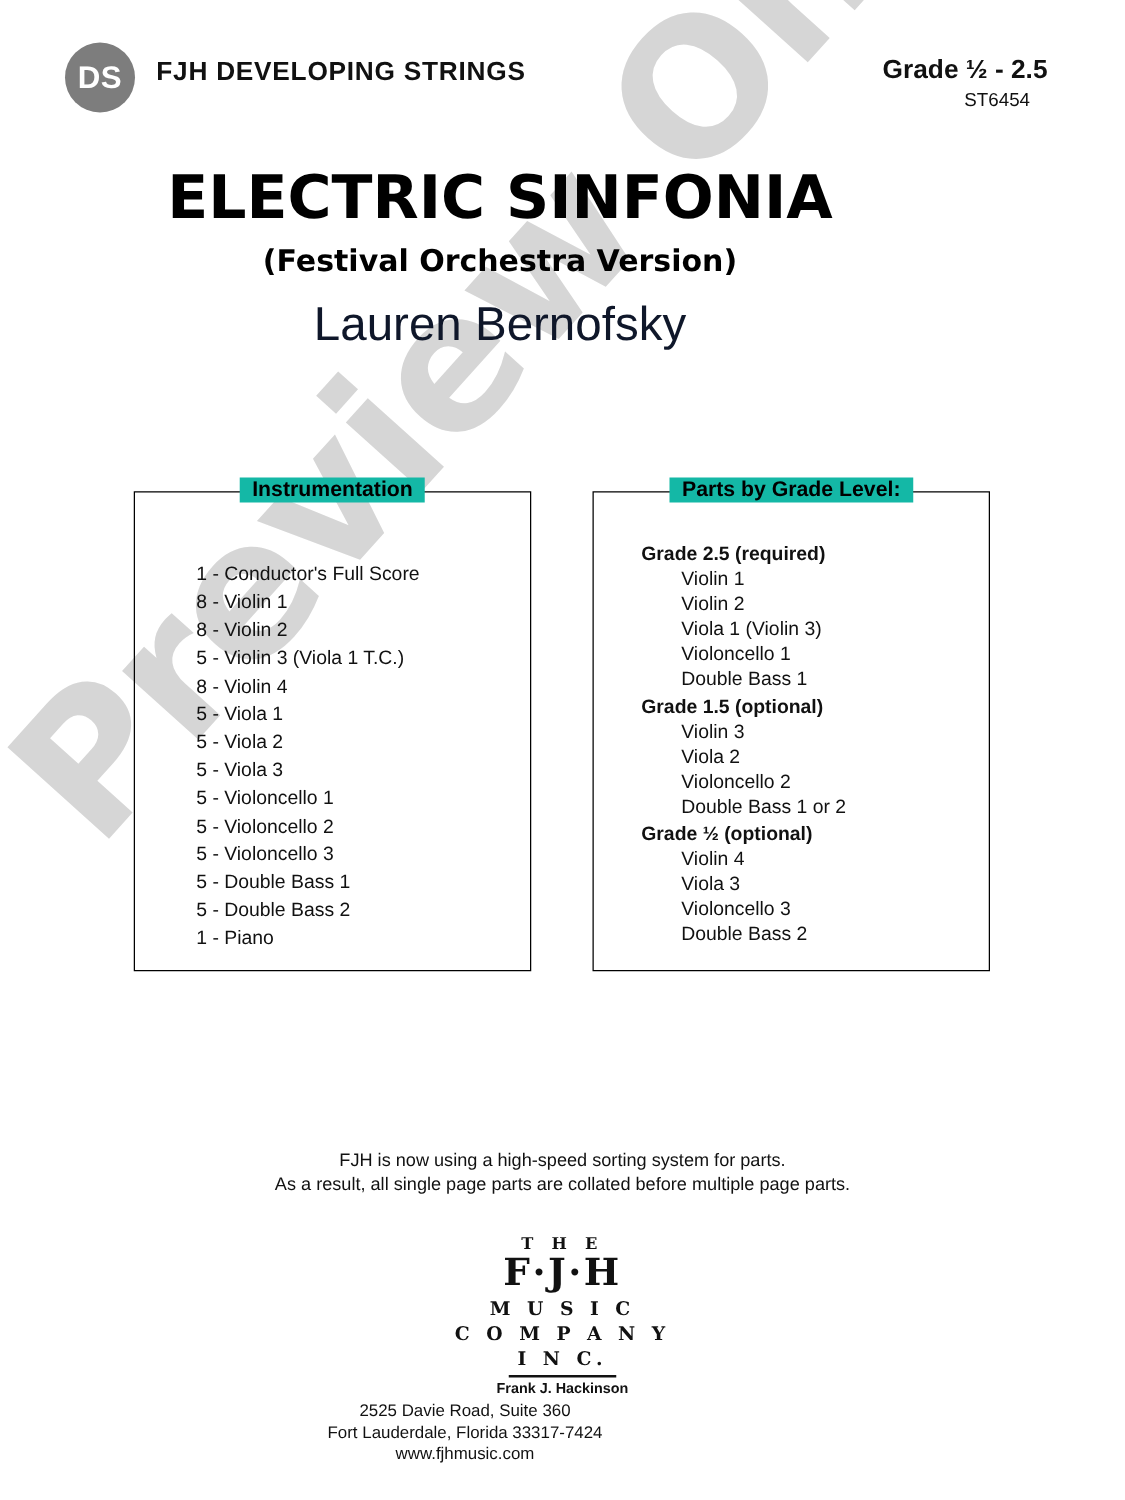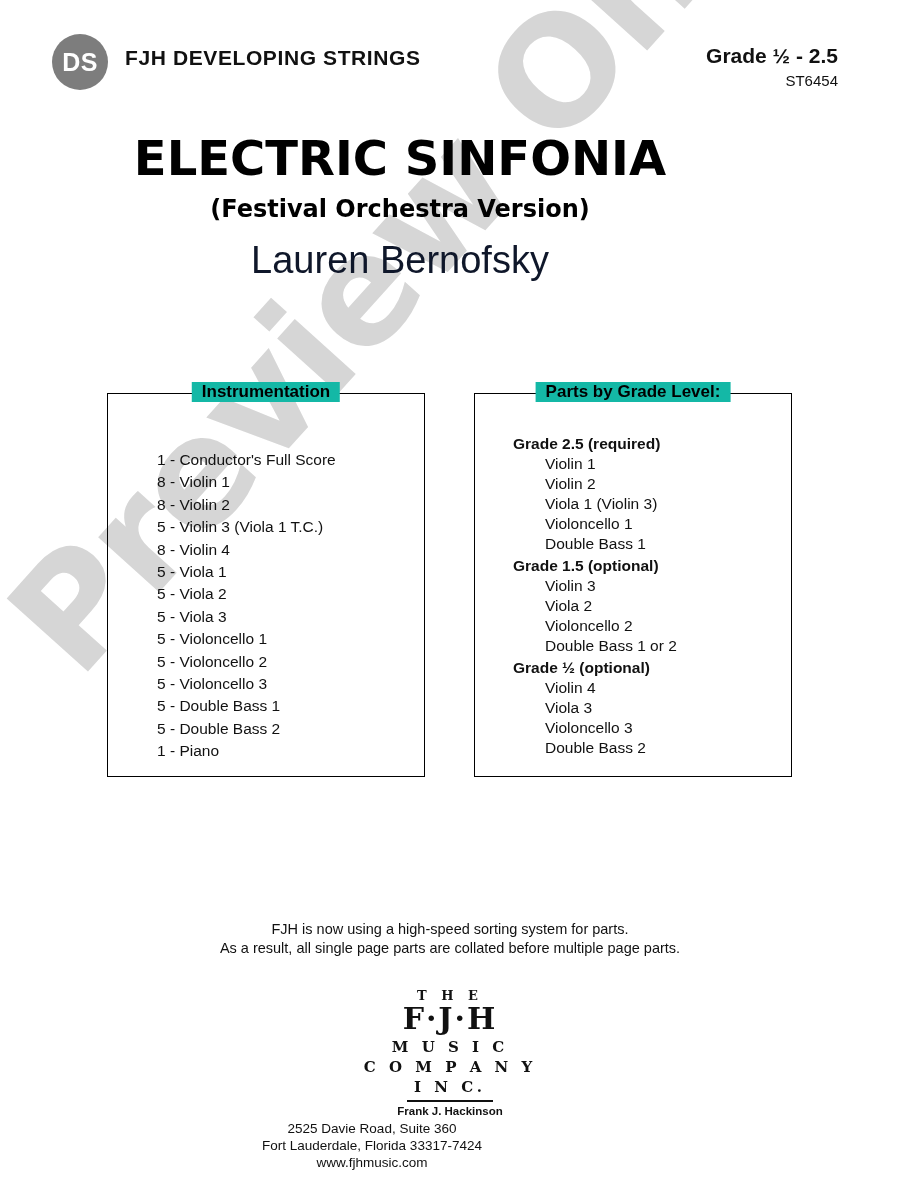--- a/index.html
+++ b/index.html
@@ -79,21 +79,21 @@
     position: absolute;
     right: 62px;
     top: 44px;
     text-align: right;
     font-weight: 700;
     font-size: 21px;
     color: #111;
   }
   .catalog-no {
     position: absolute;
-    right: 62px;
+    right: 76px;
     top: 72px;
     text-align: left;
     font-size: 15px;
     color: #111;
   }
 
   
   .title-block {
     position: absolute;
     left: 0;

